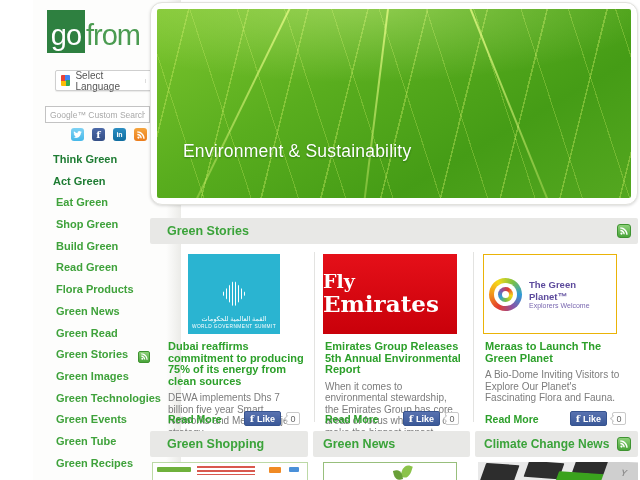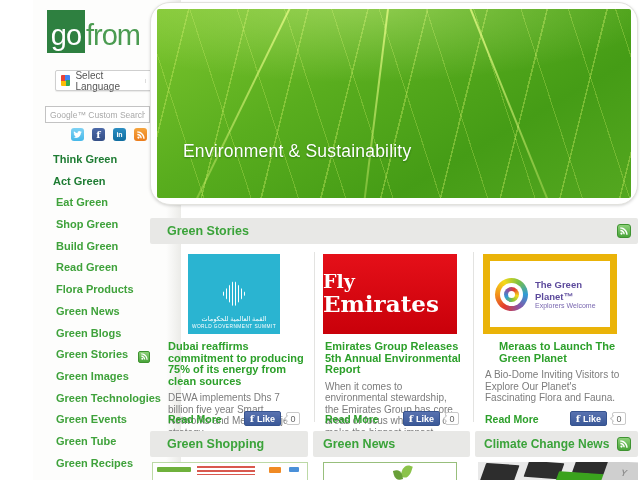--- a/index.html
+++ b/index.html
@@ -49,21 +49,21 @@
   .nav-item { display:block; height:21.7px; line-height:21.7px; padding-left:20px;
               font-size:11px; font-weight:bold; color:#3fa23b; text-decoration:none; cursor:pointer; }
   .nav-item.top { color:#1e7c33; }
   .nav-item.sub { padding-left:23px; }
   .nav-rss { display:inline-flex; width:12px; height:12px; border-radius:2px; margin-left:7px;
              vertical-align:-2px; align-items:center; justify-content:center;
              background:linear-gradient(#8ed17a,#49a43a); border:1px solid #3e9330; }
 
   
   .hero { position:absolute; left:150px; top:2px; width:488px; height:203px; background:#fff;
-          border:1px solid #e2e2de; border-radius:20px; padding:6px;
+          border:1px solid #e2e2de; border-radius:12px; padding:6px;
           box-shadow:0 1px 3px rgba(0,0,0,.15); }
   .hero-img { position:relative; width:100%; height:100%; border-radius:2px; overflow:hidden;
     background:
       radial-gradient(ellipse 120% 80% at 42% -5%, rgba(235,255,170,.35), transparent 55%),
       repeating-linear-gradient(104deg, transparent 0 30px, rgba(198,233,96,.40) 30px 31.5px, transparent 31.5px 58px),
       repeating-linear-gradient(72deg, transparent 0 44px, rgba(198,233,96,.30) 44px 45px),
       linear-gradient(150deg,#7cc52e 0%,#59ad1e 38%,#459c16 70%,#54a720 100%); }
   .vein { position:absolute; width:2px; background:linear-gradient(rgba(225,248,130,.85),rgba(200,235,100,.35)); }
   .vein.v1 { left:46%; top:-6%; height:115%; transform:rotate(7deg); }
   .vein.v2 { left:18%; top:-12%; height:125%; transform:rotate(26deg); }
@@ -97,34 +97,34 @@
               background:repeating-linear-gradient(90deg,#fff 0 1px, rgba(255,255,255,0) 1px 3px);
               clip-path:polygon(50% 0, 86% 50%, 50% 100%, 14% 50%); }
   .wgs-ar { color:#fff; font-size:6.5px; line-height:1.5; }
   .wgs-en { color:#fff; font-size:4.8px; letter-spacing:.45px; }
 
   .thumb-emirates { width:134px; margin-left:3px; background:linear-gradient(#e51019,#c9000a);
                     display:flex; flex-direction:column; align-items:flex-start; justify-content:center;
                     color:#fff; font-family:"DejaVu Serif",serif; font-weight:bold; }
   .fly { font-size:19px; line-height:1.05; } .emirates { font-size:23px; line-height:1.05; }
 
-  .thumb-planet { width:134px; margin-left:5px; background:#fff; border:7px solid #eab308;
+  .thumb-planet { width:134px; margin-left:5px; background:#fff; border:1px solid #eab308;
                   display:flex; align-items:center; gap:7px; padding:0 5px; }
   .spiral { position:relative; width:33px; height:33px; border-radius:50%; flex:0 0 auto;
             background:conic-gradient(from 210deg,#e23b2e,#f2921c,#f5d918,#7cc142,#2f9bd6,#8a52a5,#e23b2e); }
   .spiral-mid { position:absolute; inset:5px; border-radius:50%; background:#fff; }
   .spiral-core { position:absolute; inset:9px; border-radius:50%;
                  background:conic-gradient(from 30deg,#e23b2e,#f5d918,#7cc142,#2f9bd6,#8a52a5,#e23b2e); }
   .spiral-core::after { content:""; position:absolute; inset:4px; border-radius:50%; background:#fff; }
   .gp-title { color:#5c4a9c; font-size:9.5px; font-weight:bold; line-height:1.2; }
   .gp-sub { color:#7a68b0; font-size:7px; }
 
   .card-title { color:#2da02b; font-weight:bold; font-size:11px; line-height:11.5px;
                 margin:0 8px 5px 8px; cursor:pointer; }
-  #card-1 .card-title { margin-left:5px; } #card-2 .card-title { margin-left:21px; }
+  #card-1 .card-title { margin-left:5px; } #card-2 .card-title { margin-left:7px; }
   .card-body { color:#7c7c7c; font-size:10px; line-height:11.5px; margin:0 10px 0 8px; }
   #card-1 .card-body { margin-left:5px; } #card-2 .card-body { margin-left:7px; }
 
   .card-footer { position:absolute; left:8px; right:12px; bottom:2px; display:flex;
                  align-items:center; justify-content:space-between; }
   #card-1 .card-footer { left:5px; } #card-2 .card-footer { left:7px; }
   .read-more { color:#2da02b; font-weight:bold; font-size:10.5px; text-decoration:none; cursor:pointer; }
   .like { display:flex; align-items:center; }
   .like-btn { display:flex; align-items:center; gap:3px; height:15px; padding:0 5px;
               background:linear-gradient(#5872b0,#3b5998); border:1px solid #36538f; border-radius:2px;
@@ -204,21 +204,21 @@
 
     <nav class="nav">
       <a class="nav-item top">Think Green</a>
       <a class="nav-item top">Act Green</a>
       <a class="nav-item sub">Eat Green</a>
       <a class="nav-item sub">Shop Green</a>
       <a class="nav-item sub">Build Green</a>
       <a class="nav-item sub">Read Green</a>
       <a class="nav-item sub">Flora Products</a>
       <a class="nav-item sub">Green News</a>
-      <a class="nav-item sub">Green Blogs</a>
+      <a class="nav-item sub">Green Read</a>
       <a class="nav-item sub">
         <span>Green Stories</span>
         <span class="nav-rss">
           <svg width="7" height="7" viewBox="0 0 24 24" fill="#fff">
               <path d="M4.4 16.2a3.4 3.4 0 1 0 0 6.8 3.4 3.4 0 0 0 0-6.8zM1 8.4v4.2c5.2 0 9.4 4.2 9.4 9.4h4.2C14.6 14.5 8.5 8.4 1 8.4zM1 1v4.2C10.7 5.2 18.8 13.3 18.8 23H23C23 10.9 13.1 1 1 1z"></path>
             </svg>
         </span>
       </a>
       <a class="nav-item sub">Green Images</a>
       <a class="nav-item sub">Green Technologies</a>

